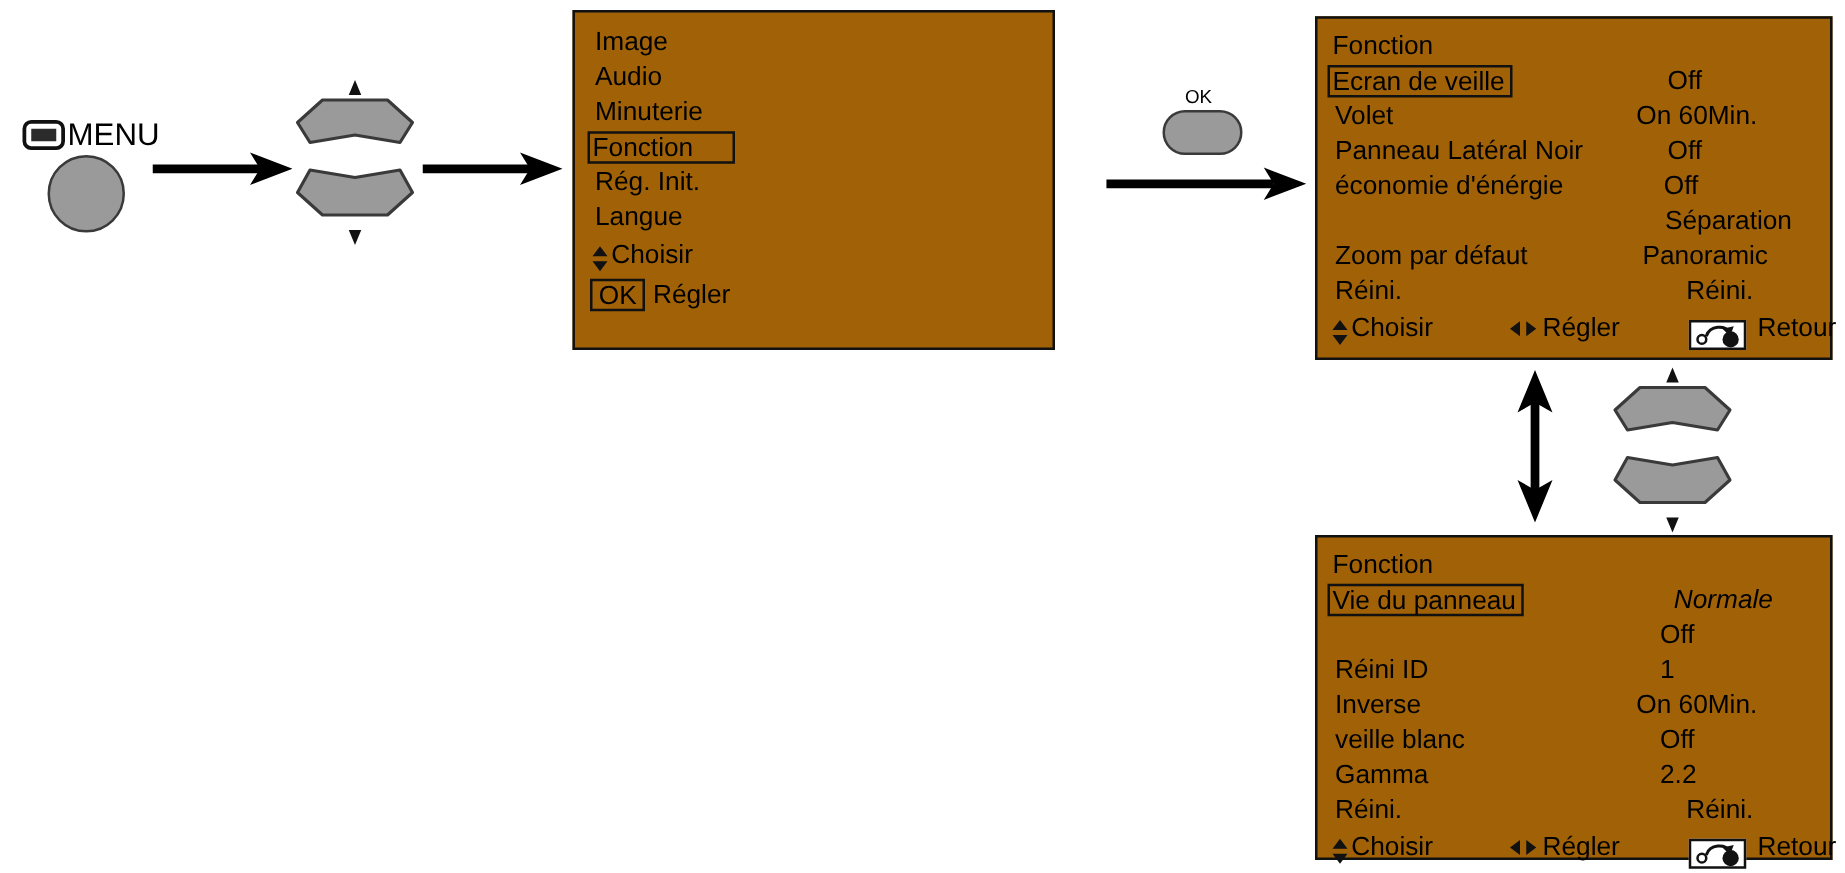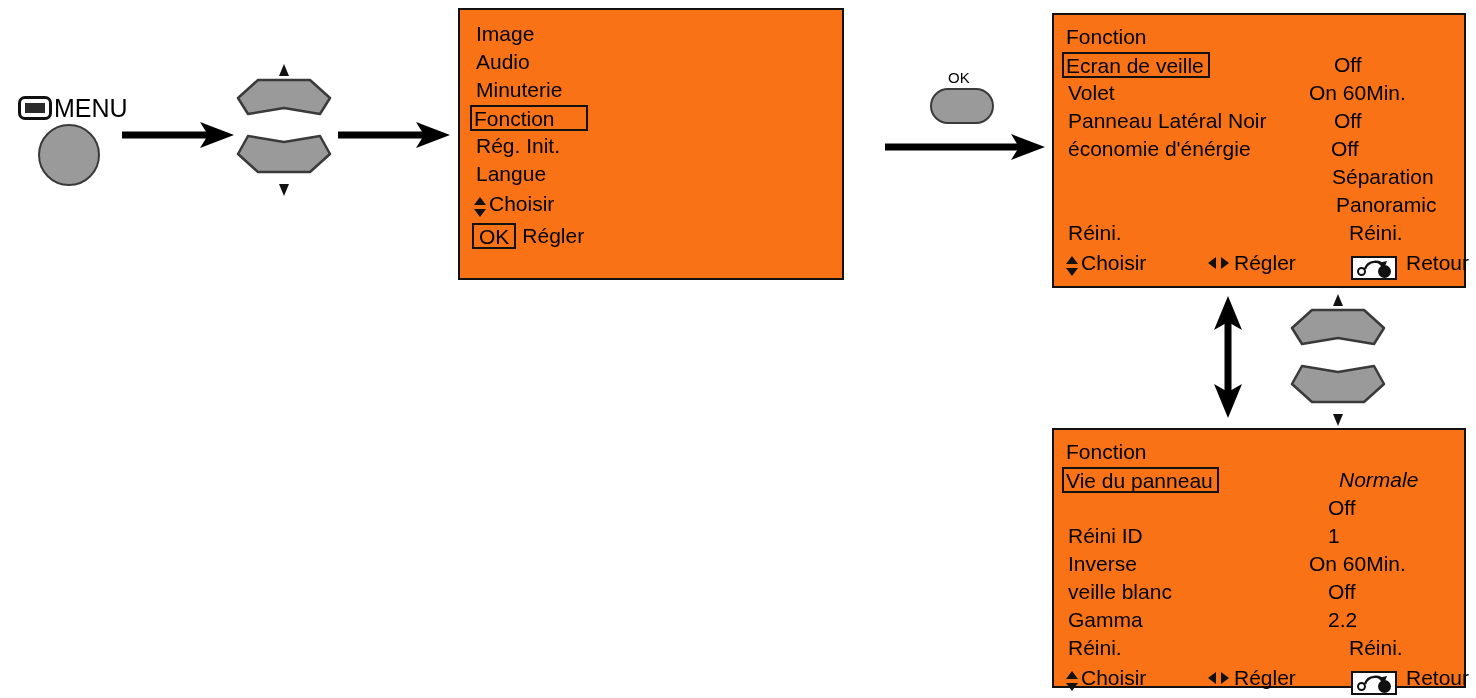--- a/index.html
+++ b/index.html
@@ -10,21 +10,21 @@
     color:#000;
     position:relative;
     overflow:hidden;
   }
   .stage{position:absolute;left:0;top:0;width:1476px;height:698px;}
 
   
   .osd{
     position:absolute;
     border:2px solid #111;
-    background:#f97316;
+    background:#a16207;
     box-sizing:border-box;
   }
   .osd-inner{position:absolute;left:14px;top:10px;right:8px;}
   .osd-title{
     font-size:21px;line-height:28px;white-space:nowrap;
   }
   .row{
     position:relative;height:28px;line-height:28px;font-size:21px;white-space:nowrap;
   }
   .row .lbl{position:absolute;left:0;top:0;}
@@ -222,21 +222,22 @@
       <div class="row">
         <span class="lbl plainitem">économie d'énérgie</span>
         <span class="val" style="left:265px;">Off</span>
       </div>
 
       <div class="row">
         <span class="val" style="left:266px;">Séparation</span>
       </div>
 
       <div class="row">
-        <span class="val" style="left:270px;">Panoramic</span>
+        <span class="lbl plainitem">Zoom par défaut</span>
+        <span class="val" style="left:248px;">Panoramic</span>
       </div>
 
       <div class="row">
         <span class="lbl plainitem">Réini.</span>
         <span class="val" style="left:283px;">Réini.</span>
       </div>
 
       <div class="hints">
         <span class="h" style="left:0px;">
           <span class="updown"></span>

